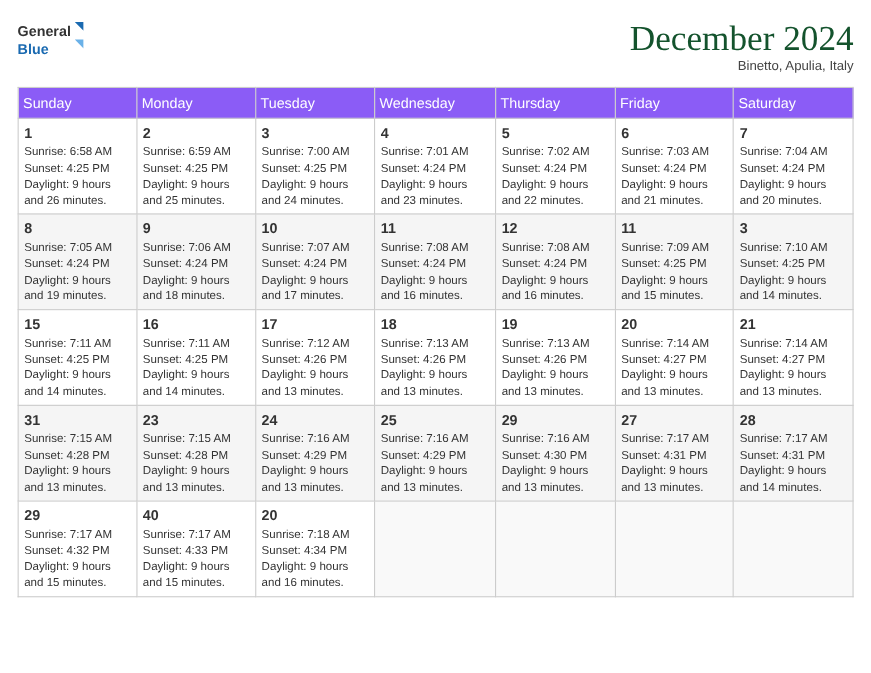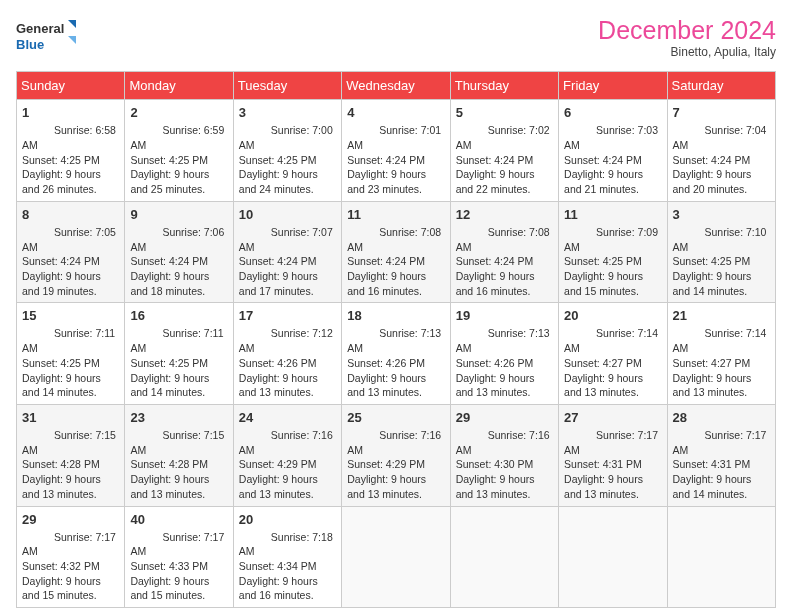--- a/index.html
+++ b/index.html
@@ -22,35 +22,36 @@
     }
     .logo {
       display: flex;
       align-items: center;
       gap: 4px;
     }
     .title-block {
       text-align: right;
     }
     .month-title {
-      font-size: 25px;
+      font-size: 32px;
       font-weight: normal;
-      color: #ec4899;
+      color: #14532d;
+      font-family: Liberation Serif, serif;
     }
     .location {
       font-size: 12px;
       color: #444;
     }
     .calendar {
       width: 100%;
       border-collapse: collapse;
       font-size: 11px;
     }
     .calendar th {
-      background: #ef4444;
+      background: #8b5cf6;
       color: #fff;
       padding: 6px 4px;
       text-align: left;
       font-size: 13px;
       font-weight: normal;
       border: 1px solid #ccc;
     }
     .calendar td {
       vertical-align: top;
       border: 1px solid #ccc;
@@ -66,21 +67,20 @@
       background: #f5f5f5;
     }
     .day-num {
       font-size: 13px;
       font-weight: bold;
       display: block;
       margin-bottom: 1px;
     }
     .day-info {
       color: #333;
-      margin-left: 32px;
     }
     .empty-cell {
       background: #f9f9f9 !important;
     }
     .last-row td {
       min-height: 60px;
     }
   </style>
 </head>
 <body>

